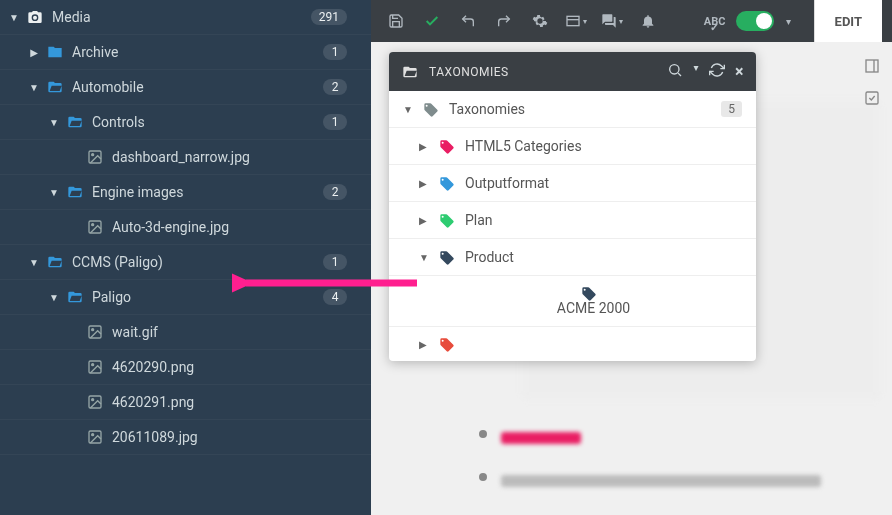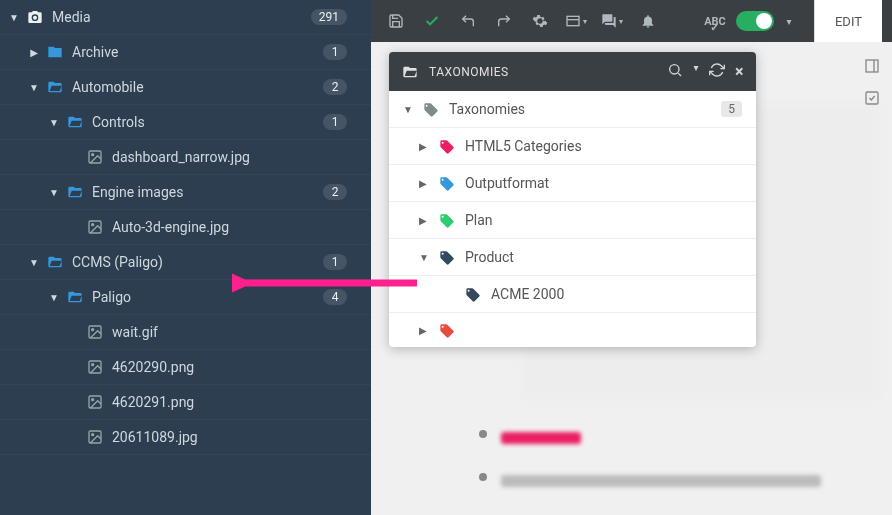--- a/index.html
+++ b/index.html
@@ -24,36 +24,36 @@
 .right { position: absolute; left: 371px; top: 0; right: 0; height: 515px; background: #f0f0f0; }
 
 
 .toolbar { height: 42px; background: #3a3f44; display: flex; align-items: center; padding: 0 10px; gap: 6px; }
 .tbtn { width: 30px; height: 30px; display: flex; align-items: center; justify-content: center; color: #b0b8bf; cursor: pointer; border-radius: 3px; position: relative; }
 .tbtn.check { color: #27ae60; }
 .tbtn .dd { font-size: 8px; margin-left: 2px; }
 .spacer { flex: 1; }
 .toggle { width: 38px; height: 20px; background: #27ae60; border-radius: 10px; position: relative; cursor: pointer; }
 .toggle::after { content: ''; position: absolute; width: 16px; height: 16px; background: #fff; border-radius: 50%; top: 2px; right: 2px; }
-.edit-btn { background: #fff; color: #555; padding: 10px 20px; font-weight: 400; font-size: 13px; cursor: pointer; margin-left: 10px; height: 42px; display: flex; align-items: center; border-left: 1px solid #ddd; }
+.edit-btn { background: #fff; color: #555; padding: 10px 20px; font-weight: 700; font-size: 13px; cursor: pointer; margin-left: 10px; height: 42px; display: flex; align-items: center; border-left: 1px solid #ddd; }
 
 
 .tax-panel { position: absolute; left: 18px; top: 52px; width: 367px; background: #fff; border-radius: 4px; box-shadow: 0 2px 12px rgba(0,0,0,0.25); overflow: hidden; }
 .tax-header { background: #3a3f44; color: #e0e0e0; display: flex; align-items: center; padding: 10px 12px; font-size: 12px; letter-spacing: 0.5px; }
 .tax-header .icon-slot { margin-right: 10px; }
 .tax-header .actions { margin-left: auto; display: flex; gap: 10px; }
 .tax-header .actions span { cursor: pointer; color: #cfd8dc; }
 .tax-row { display: flex; align-items: center; padding: 10px 14px; border-bottom: 1px solid #eee; cursor: pointer; color: #555; }
 .tax-row:last-child { border-bottom: none; }
 .tax-caret { width: 14px; font-size: 10px; color: #666; margin-right: 6px; }
 .tag-icon { width: 18px; height: 14px; display: inline-flex; margin-right: 8px; }
 .count-badge { margin-left: auto; background: #e8e8e8; color: #666; border-radius: 3px; padding: 1px 7px; font-size: 12px; }
 .tx-l0 { padding-left: 14px; }
 .tx-l1 { padding-left: 30px; }
-.tx-l2 { padding-left: 56px; }
+.tx-l2 { padding-left: 56px; flex-direction: column; }
 
 
 .blur-block { position: absolute; background: #e8e8e8; border-radius: 4px; filter: blur(3px); }
 .blur-text { position: absolute; height: 12px; background: #bbb; border-radius: 3px; filter: blur(2px); }
 
 
 .arrow { position: absolute; pointer-events: none; z-index: 50; }
 
 
 svg { width: 16px; height: 16px; }

